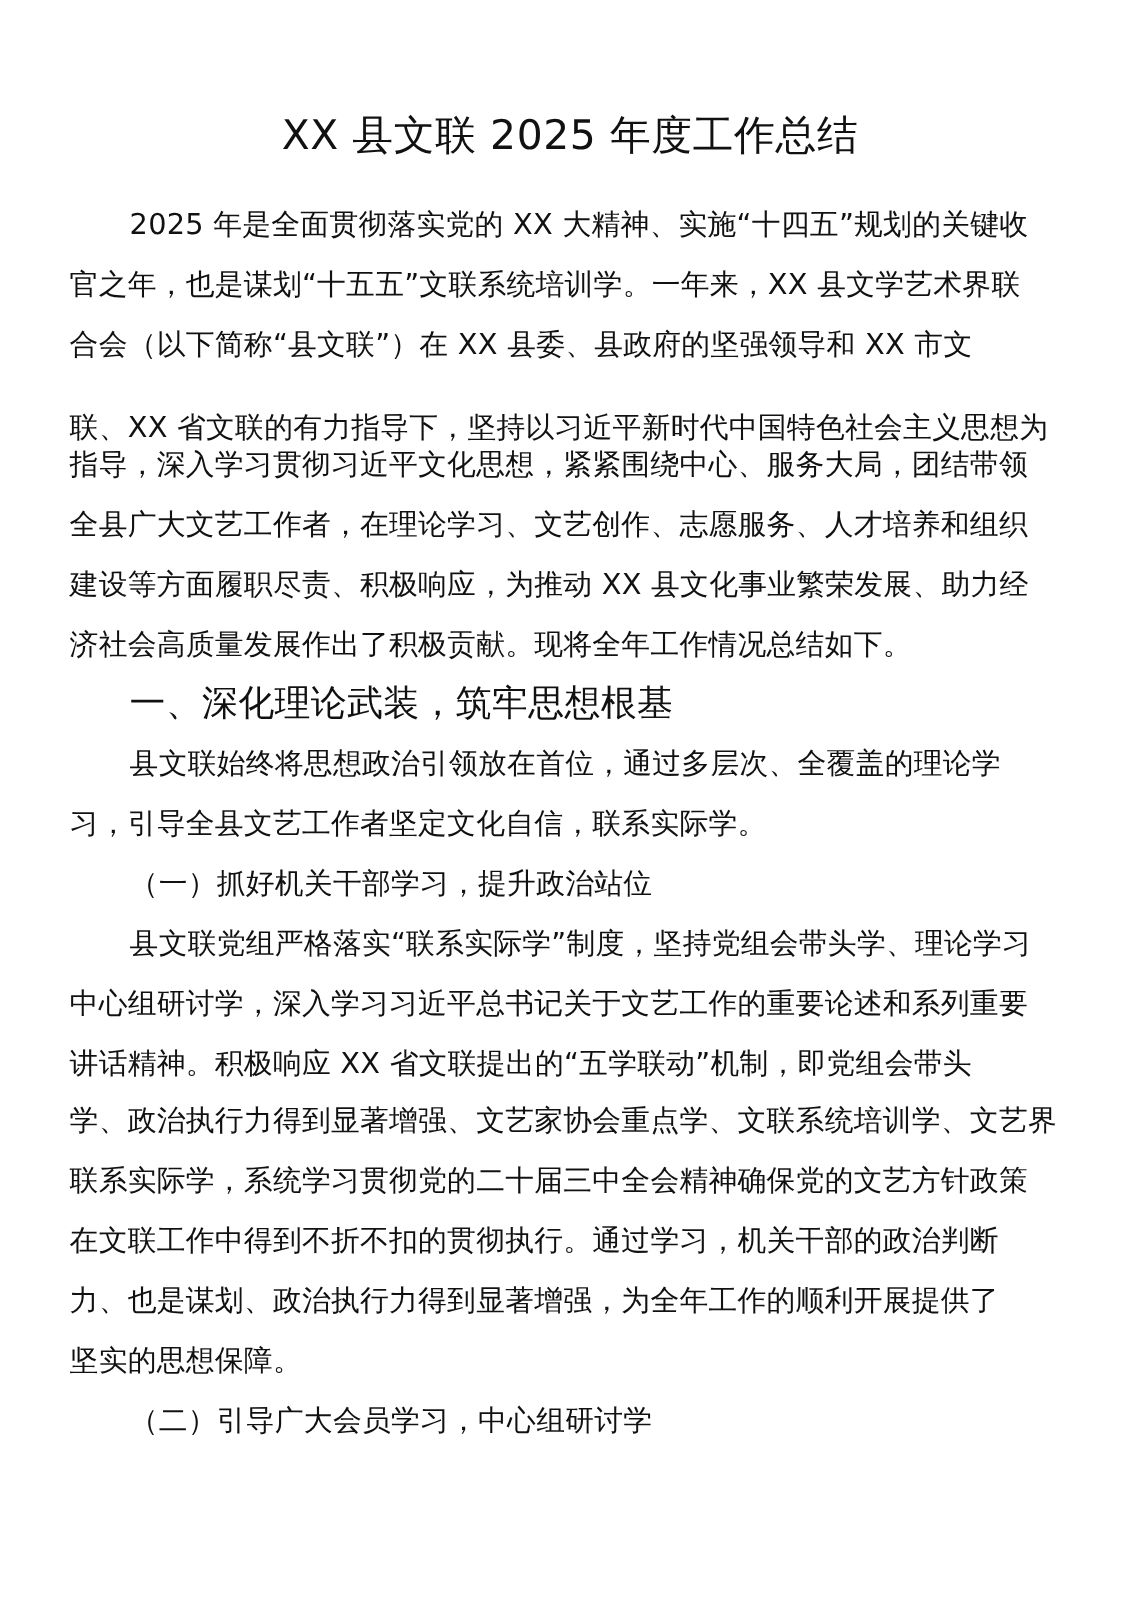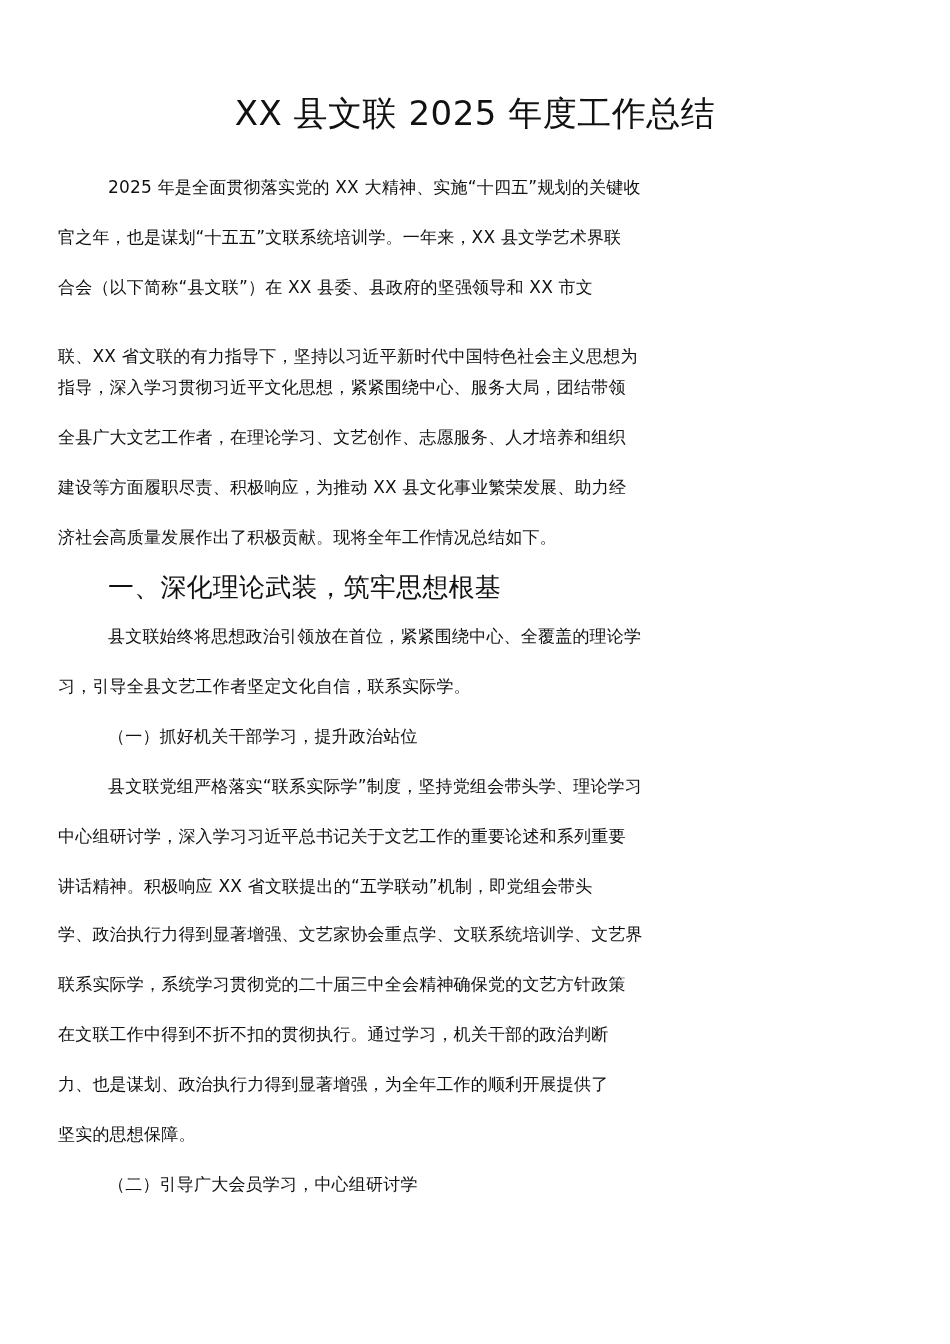--- a/index.html
+++ b/index.html
@@ -1,42 +1,42 @@
 <!DOCTYPE html>
 <html><head>
 <meta charset="utf-8">
 <style>
   html, body { margin: 0; padding: 0; background: #ffffff; }
   body { width: 950px; height: 1344px; position: relative; overflow: hidden;
          font-family: "DejaVu Sans", "Liberation Sans", sans-serif; color: #111; }
   .title { position: absolute; left: 0; width: 950px; top: 66px; text-align: center;
            font-size: 34px; line-height: 48px; letter-spacing: 0.5px; margin-top: 23px; }
-  .line { position: absolute; left: 58px; font-size: 17px; line-height: 32px;
+  .line { position: absolute; left: 58px; font-size: 24px; line-height: 32px;
           white-space: nowrap; letter-spacing: 0.2px; }
   .indent { left: 108px; }
-  .heading { font-size: 26px; }
+  .heading { font-size: 30px; }
 </style>
 </head>
 <body>
 
 <div>
   <div class="title">XX 县文联 2025 年度工作总结</div>
 
   <div class="line indent" style="top:171px">2025 年是全面贯彻落实党的 XX 大精神、实施“十四五”规划的关键收</div>
   <div class="line" style="top:221px">官之年，也是谋划“十五五”文联系统培训学。一年来，XX 县文学艺术界联</div>
   <div class="line" style="top:271px">合会（以下简称“县文联”）在 XX 县委、县政府的坚强领导和 XX 市文</div>
   <div class="line" style="top:340px">联、XX 省文联的有力指导下，坚持以习近平新时代中国特色社会主义思想为</div>
   <div class="line" style="top:371px">指导，深入学习贯彻习近平文化思想，紧紧围绕中心、服务大局，团结带领</div>
   <div class="line" style="top:421px">全县广大文艺工作者，在理论学习、文艺创作、志愿服务、人才培养和组织</div>
   <div class="line" style="top:471px">建设等方面履职尽责、积极响应，为推动 XX 县文化事业繁荣发展、助力经</div>
   <div class="line" style="top:521px">济社会高质量发展作出了积极贡献。现将全年工作情况总结如下。</div>
 
   <div class="line indent heading" style="top:571px">一、深化理论武装，筑牢思想根基</div>
 
-  <div class="line indent" style="top:620px">县文联始终将思想政治引领放在首位，紧紧围绕中心、全覆盖的理论学</div>
+  <div class="line indent" style="top:620px">县文联始终将思想政治引领放在首位，通过多层次、全覆盖的理论学</div>
   <div class="line" style="top:670px">习，引导全县文艺工作者坚定文化自信，联系实际学。</div>
 
   <div class="line indent" style="top:720px">（一）抓好机关干部学习，提升政治站位</div>
 
   <div class="line indent" style="top:770px">县文联党组严格落实“联系实际学”制度，坚持党组会带头学、理论学习</div>
   <div class="line" style="top:820px">中心组研讨学，深入学习习近平总书记关于文艺工作的重要论述和系列重要</div>
   <div class="line" style="top:870px">讲话精神。积极响应 XX 省文联提出的“五学联动”机制，即党组会带头</div>
   <div class="line" style="top:918px">学、政治执行力得到显著增强、文艺家协会重点学、文联系统培训学、文艺界</div>
   <div class="line" style="top:968px">联系实际学，系统学习贯彻党的二十届三中全会精神确保党的文艺方针政策</div>
   <div class="line" style="top:1018px">在文联工作中得到不折不扣的贯彻执行。通过学习，机关干部的政治判断</div>

